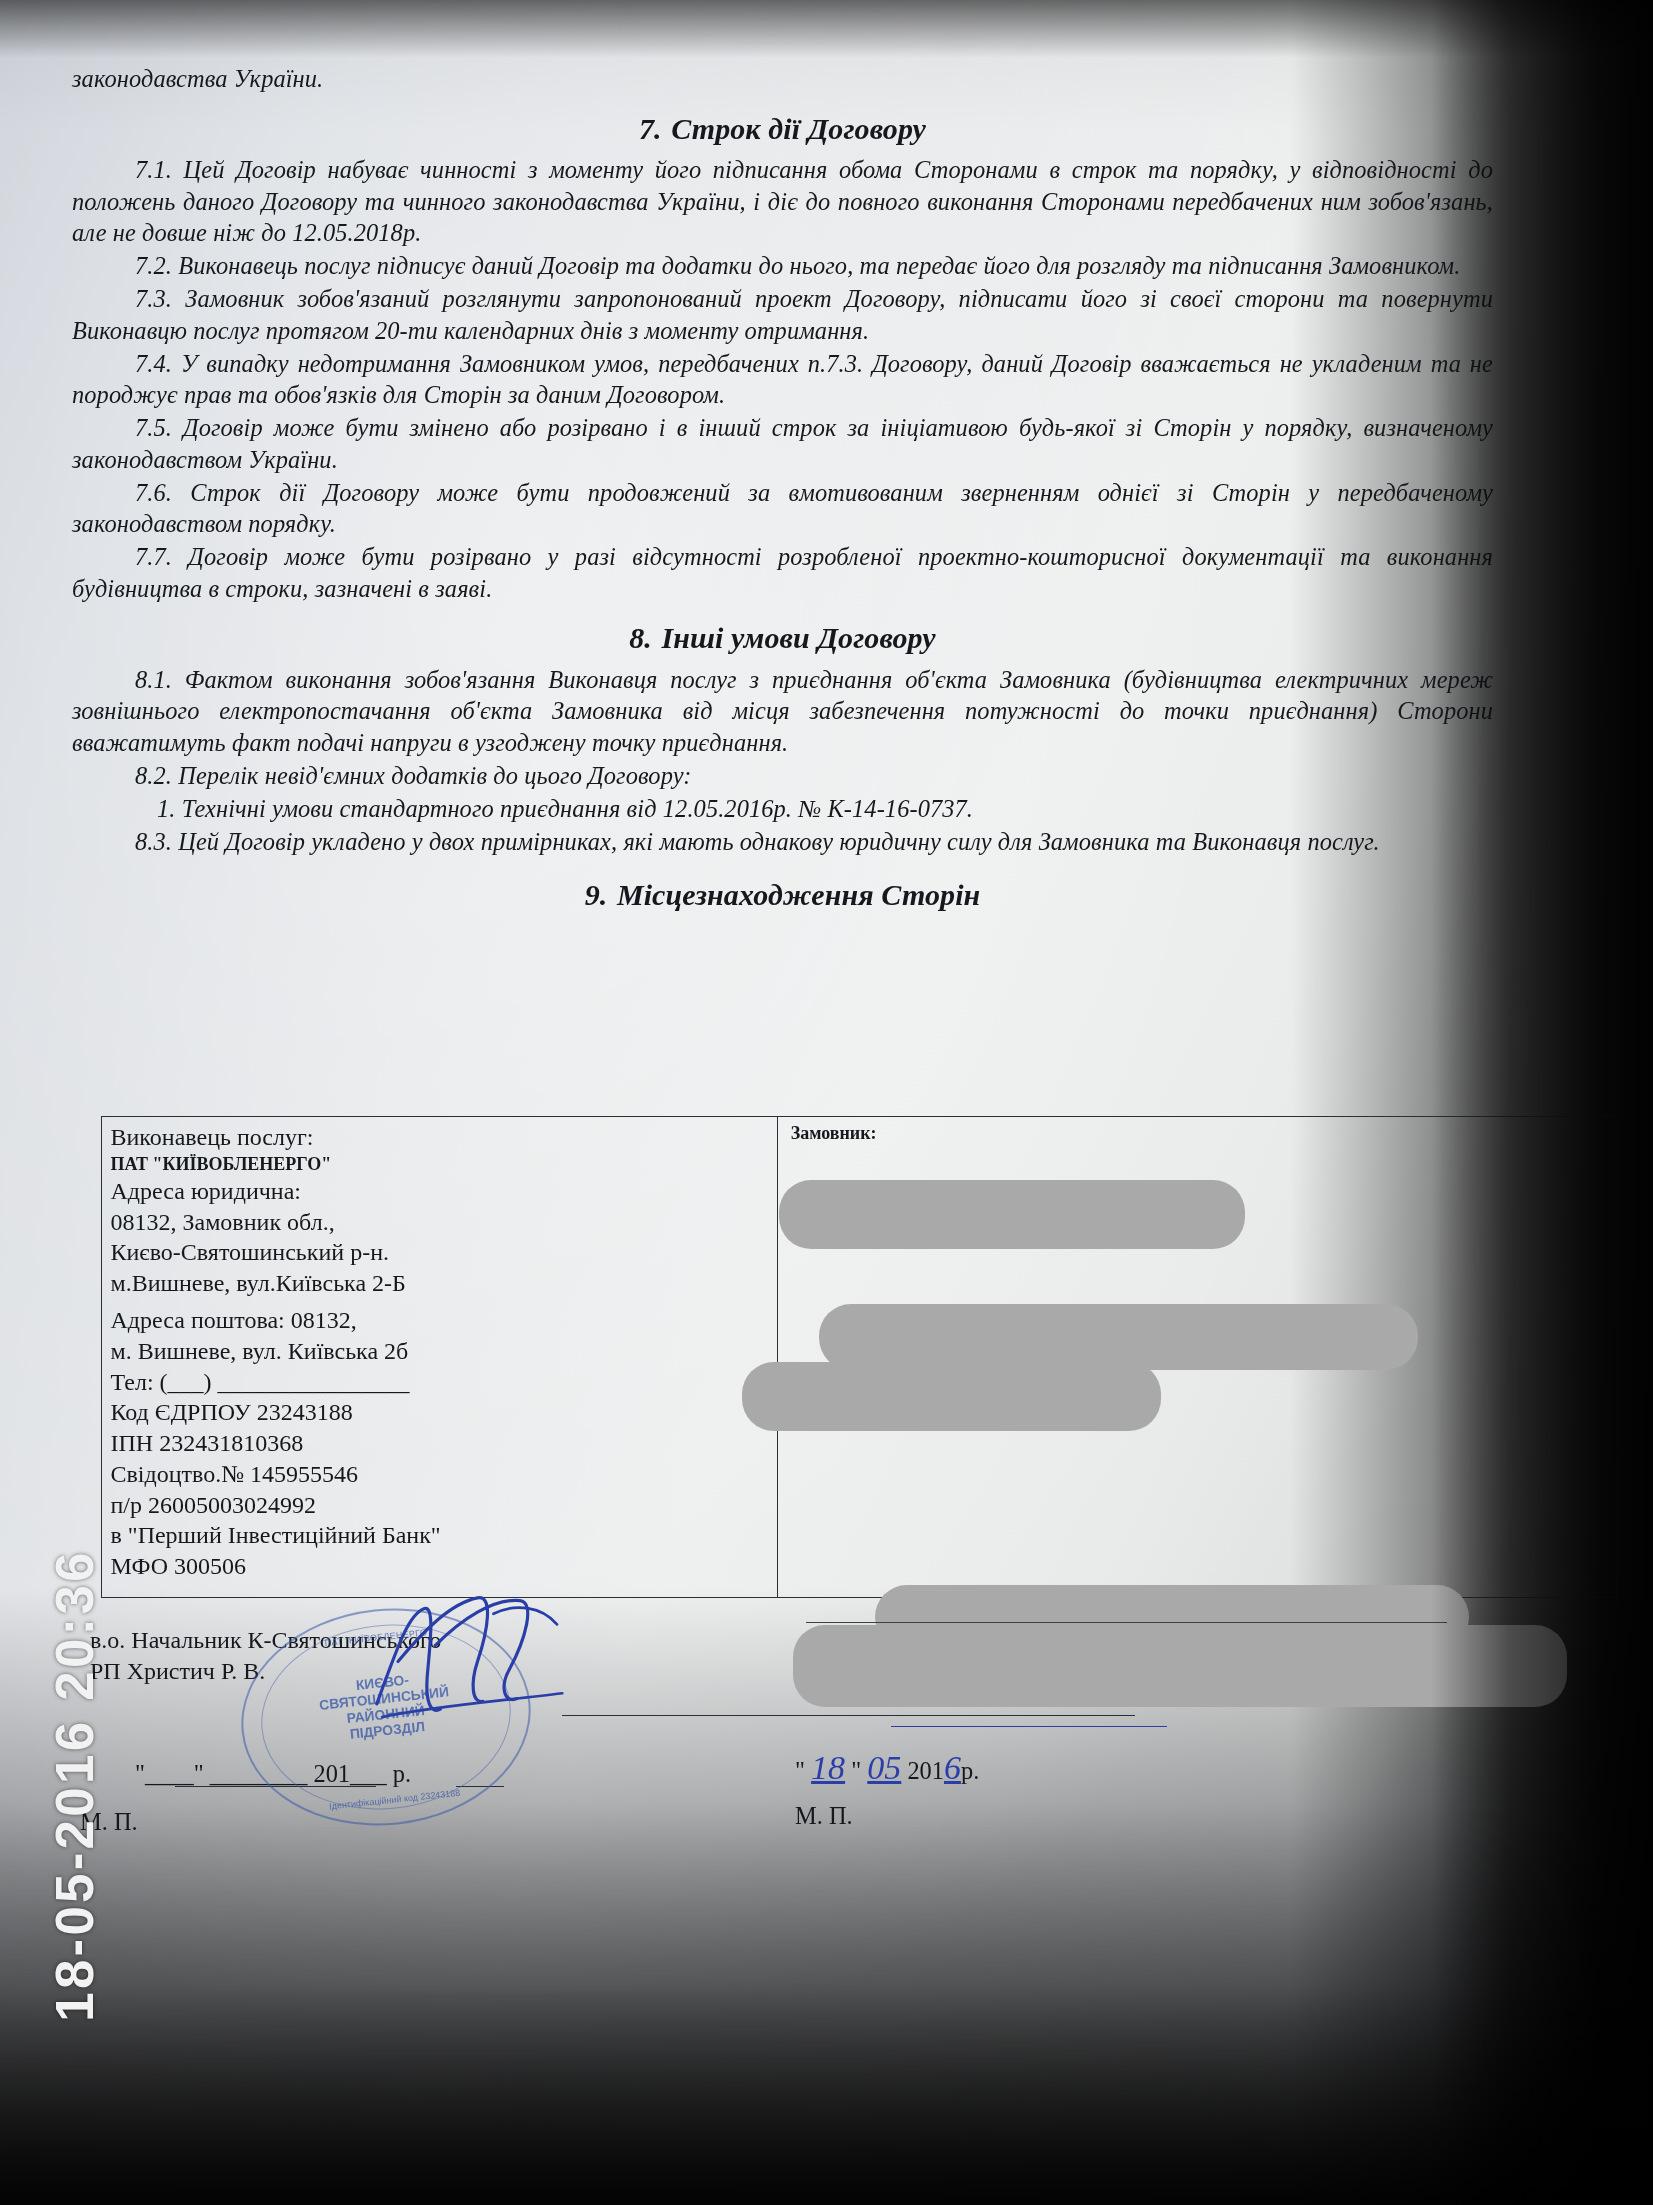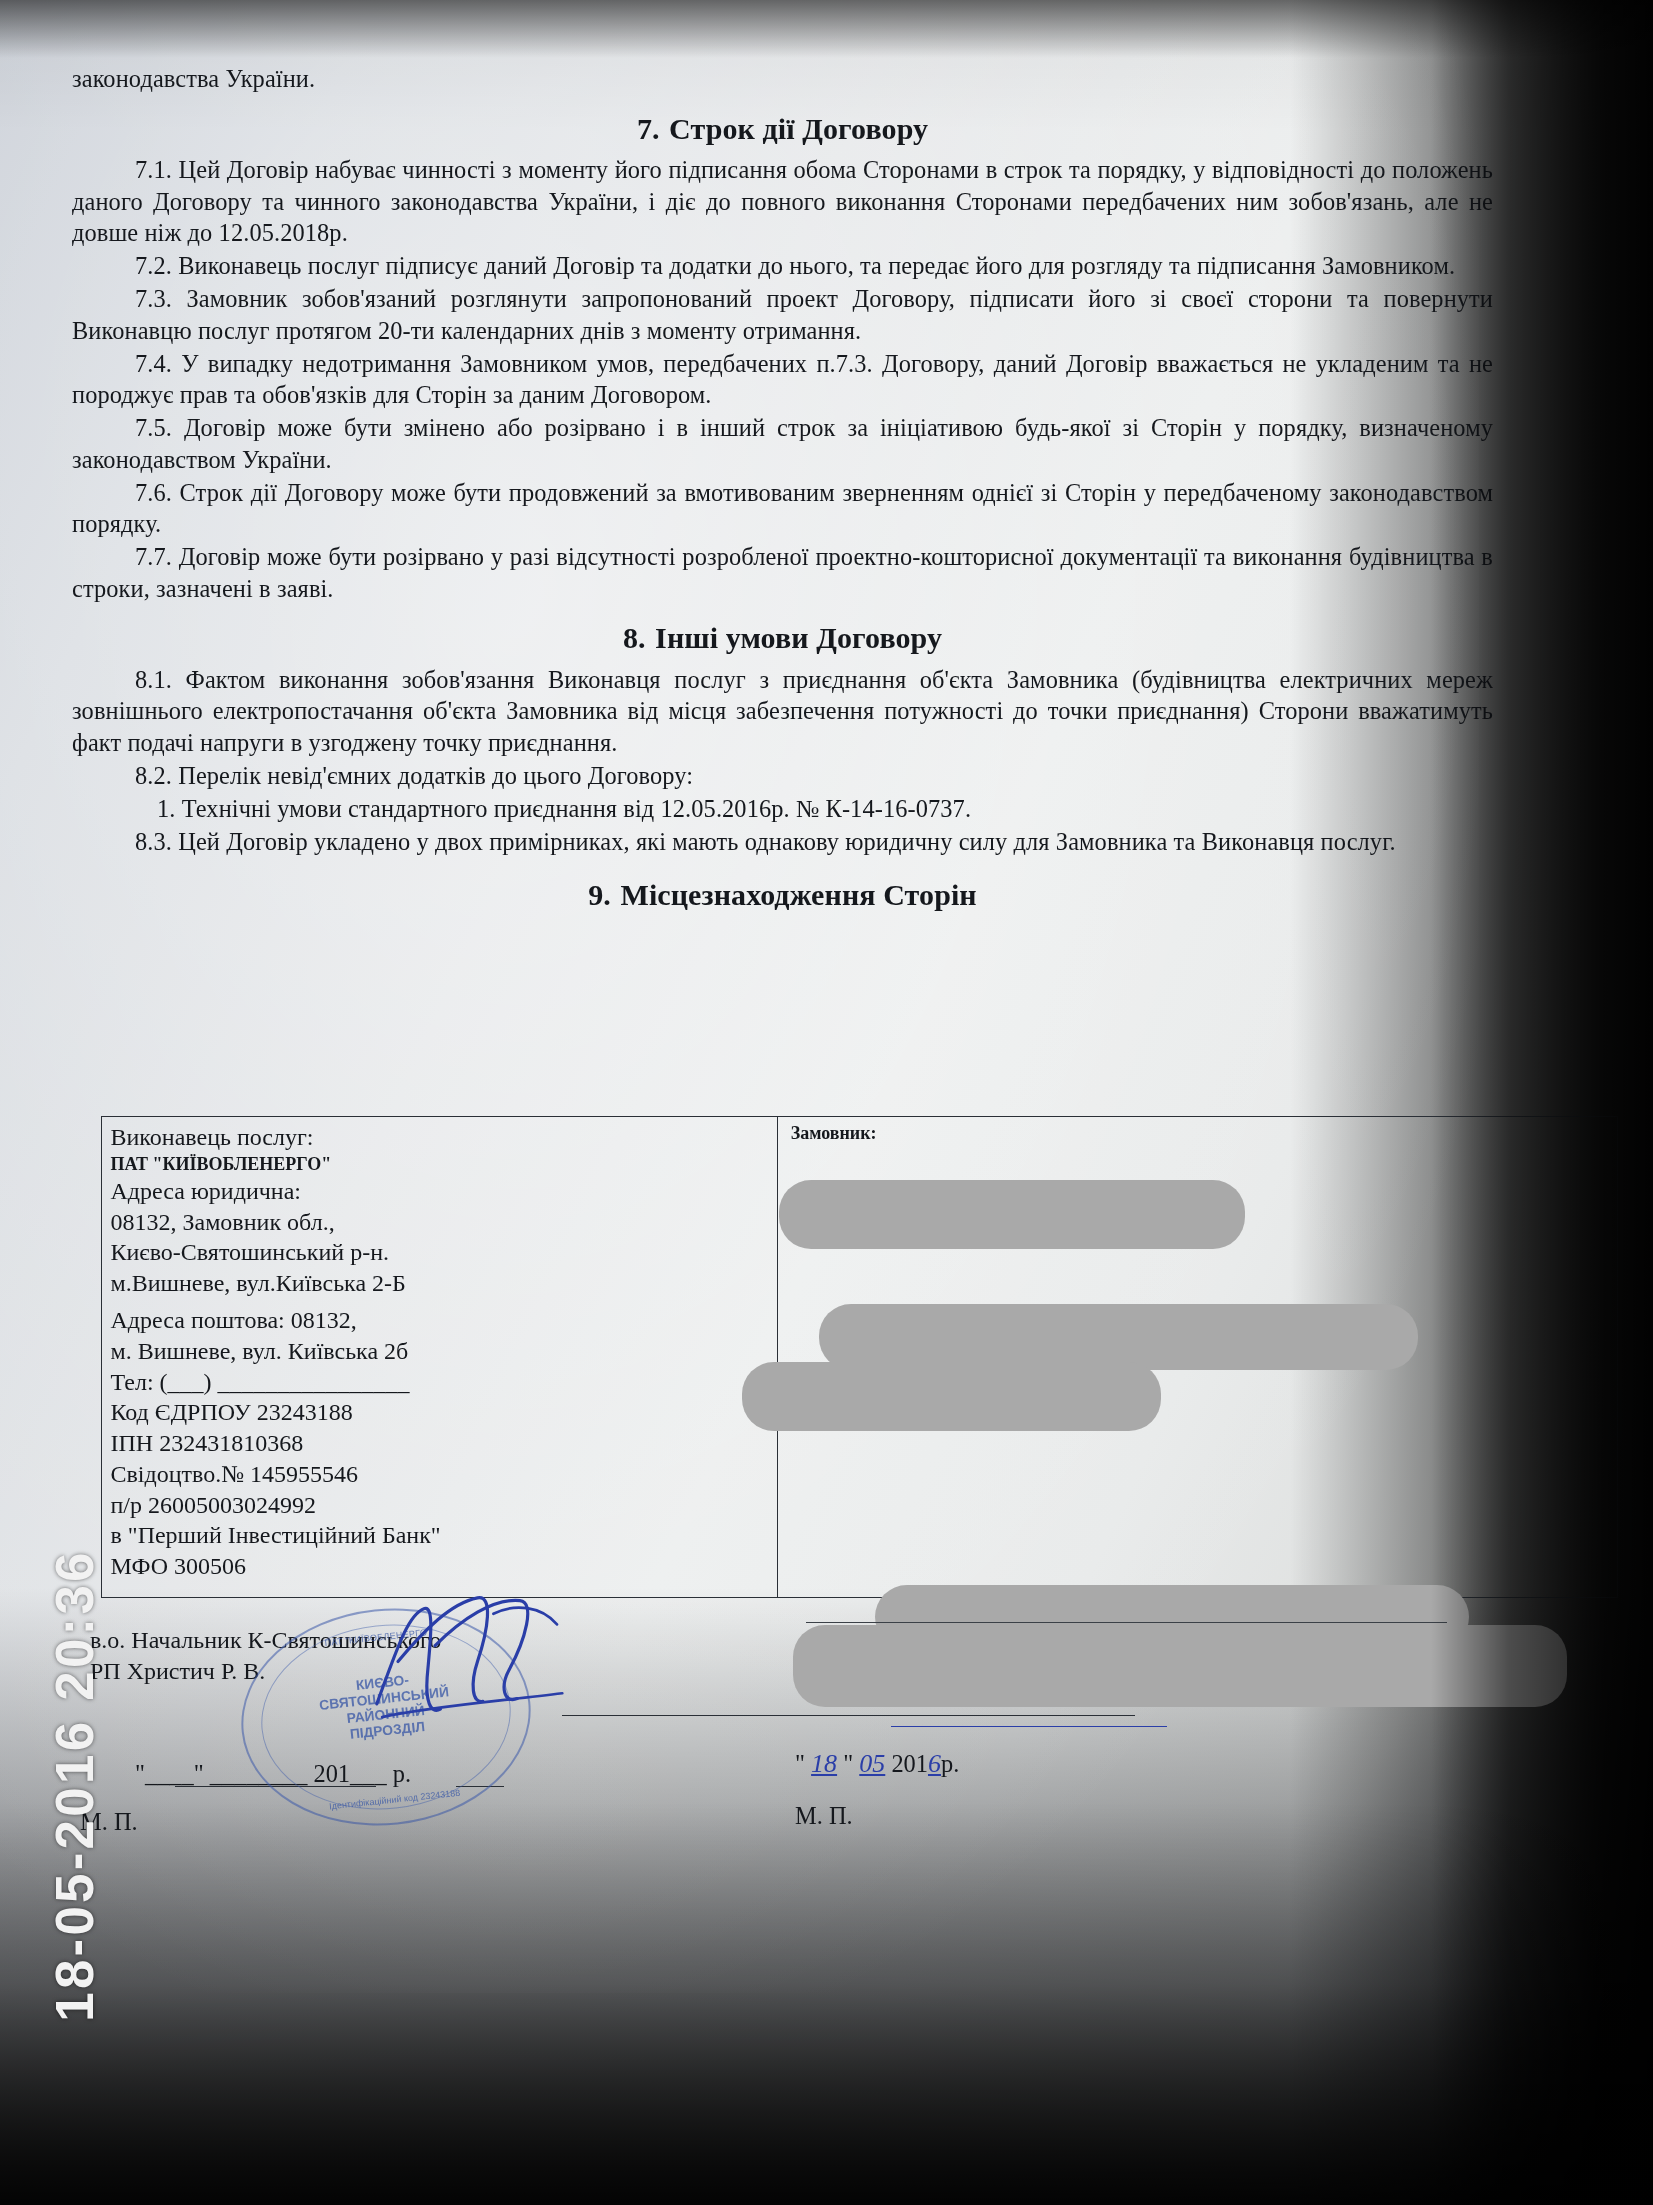--- a/index.html
+++ b/index.html
@@ -64,20 +64,21 @@
   #doc {
     position: absolute;
     left: 72px;
     top: 63px;
     width: 1421px;
     color: #15181d;
     font-size: 24.4px;
     line-height: 1.30;
     text-align: justify;
     letter-spacing: 0.1px;
+    font-style: italic;
   }
   .lead {
     margin: 0 0 3.2px 0;
   }
   .para {
     margin: 0 0 1.1px 0;
     text-indent: 63px;
     text-align: justify;
   }
   .sec {
@@ -170,21 +171,21 @@
     position: absolute;
     left: 795px;
     top: 1802px;
     font-size: 24.4px;
     color: #15181d;
   }
   .ink {
     color: #2a3ea8;
     font-family: "Liberation Serif", serif;
     font-style: italic;
-    font-size: 26px;
+    font-size: 34px;
     text-decoration: underline;
     text-decoration-color: #2a3ea8;
   }
 
   
   #custrule {
     position: absolute;
     left: 806px;
     top: 1622px;
     width: 641px;

